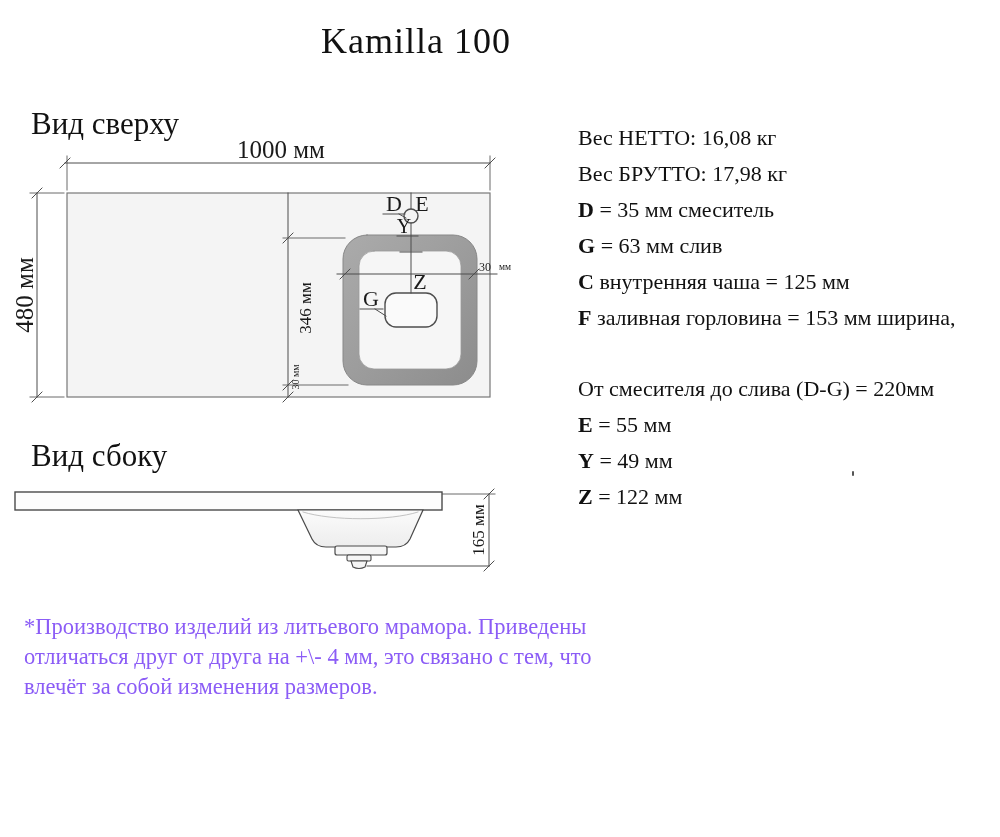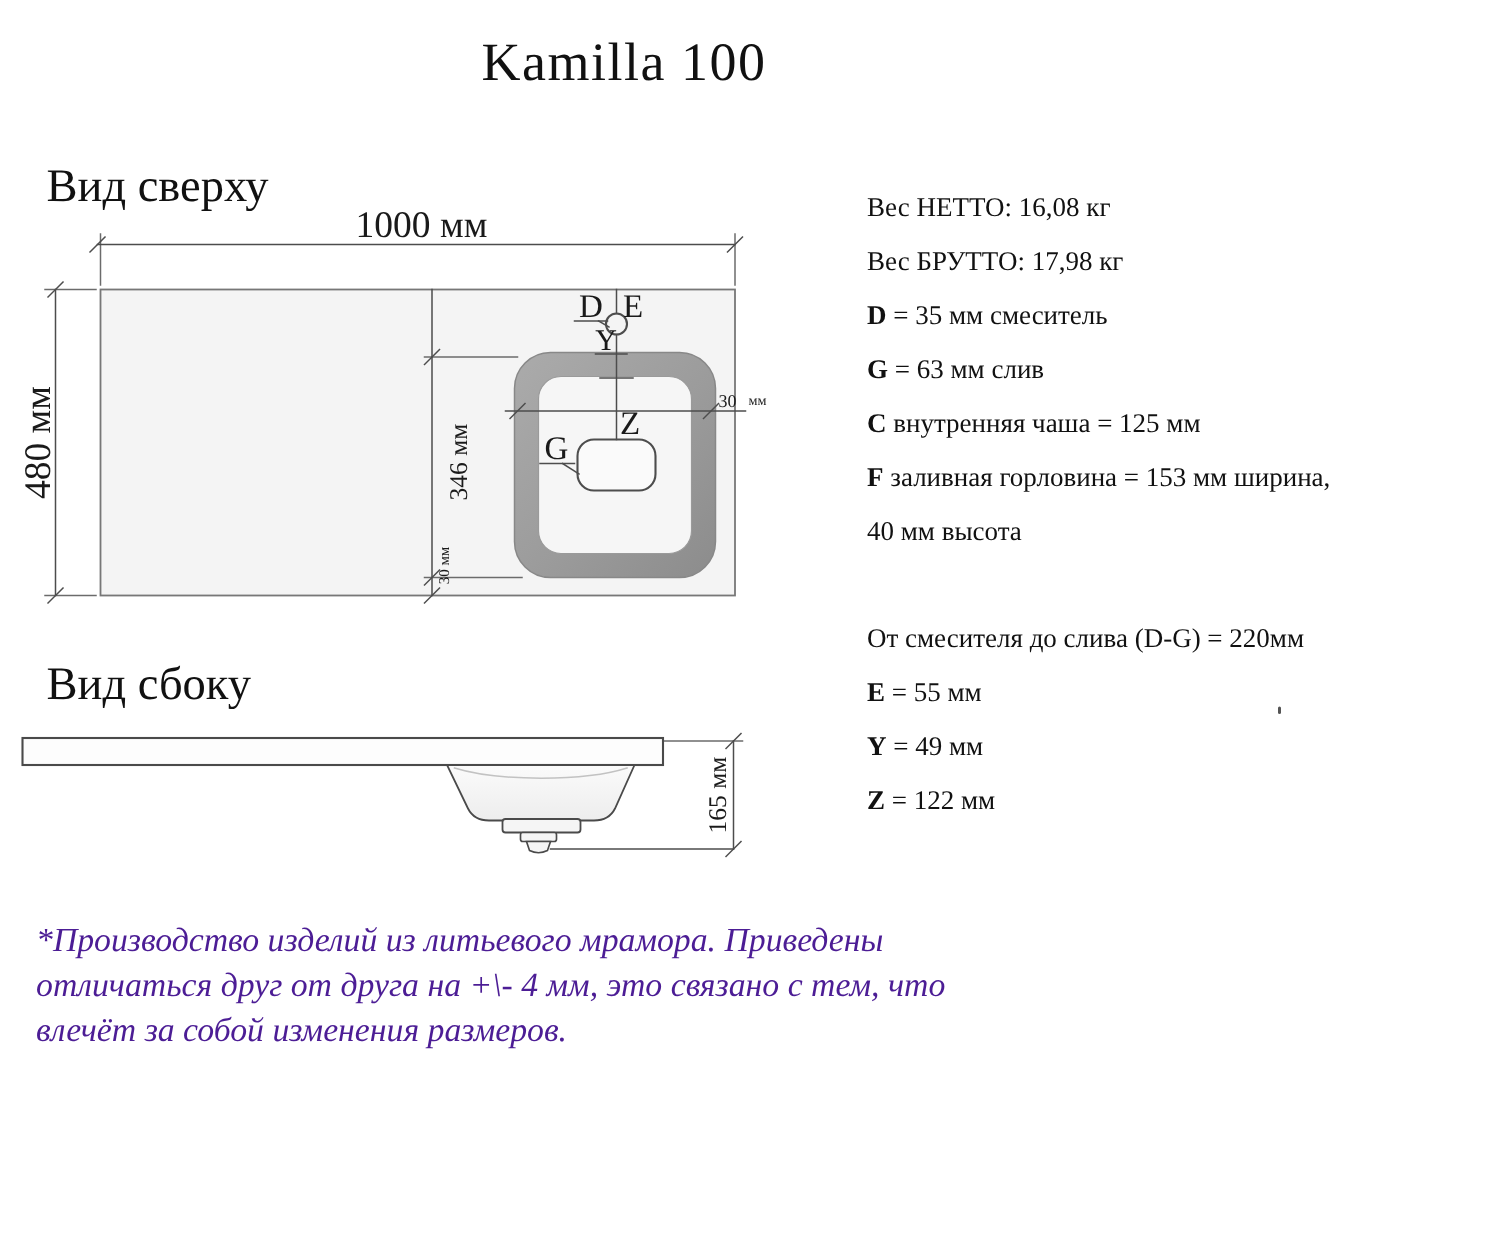--- a/index.html
+++ b/index.html
@@ -1,24 +1,24 @@
 <!DOCTYPE html>
 <html><head>
 <meta charset="utf-8">
 <style>
   html,body{margin:0;padding:0;background:#ffffff;}
   body{position:relative;width:1000px;height:837px;font-family:"Liberation Serif",serif;color:#1a1a1a;overflow:hidden;}
   .abs{position:absolute;}
   .page-title{top:20px;left:0;width:832px;text-align:center;font-size:36px;letter-spacing:1px;color:#111;}
   .section-label{left:12px;font-size:31px;color:#111;margin-left:19px;}
-  .specs{left:578px;top:120px;width:400px;font-size:18px;color:#111;}
+  .specs{left:578px;top:120px;width:400px;font-size:22px;color:#111;}
   .spec-line{height:36px;line-height:36px;white-space:nowrap;}
   .spec-line b{font-weight:bold;}
   .spec-gap{height:35px;}
-  .footnote{left:24px;top:612px;width:620px;font-size:22.5px;color:#4c1d95;font-style:italic;}
+  .footnote{left:24px;top:612px;width:620px;font-size:22.5px;color:#8b5cf6;}
   .footnote div{height:30px;line-height:30px;white-space:nowrap;}
   svg text{font-family:"Liberation Serif",serif;fill:#1a1a1a;}
   .speck{left:852px;top:471px;width:2px;height:5px;background:#555;border-radius:1px;}
 </style>
 </head>
 <body>
 
 <div class="abs page-title">Kamilla 100</div>
 
 <div class="abs section-label" style="top:106px;">Вид сверху</div>
@@ -128,21 +128,20 @@
   </g>
 </svg>
 
 <div class="abs specs">
   <div class="spec-line"><b></b><span>Вес НЕТТО: 16,08 кг</span></div>
   <div class="spec-line"><b></b><span>Вес БРУТТО: 17,98 кг</span></div>
   <div class="spec-line"><b>D</b><span> = 35 мм смеситель</span></div>
   <div class="spec-line"><b>G</b><span> = 63 мм слив</span></div>
   <div class="spec-line"><b>C</b><span> внутренняя чаша = 125 мм</span></div>
   <div class="spec-line"><b>F</b><span> заливная горловина = 153 мм ширина,</span></div>
-  <div class="spec-line"><b></b><span>40 мм высота</span></div>
   <div class="spec-gap"></div>
   <div class="spec-line"><b></b><span>От смесителя до слива (D-G) = 220мм</span></div>
   <div class="spec-line"><b>E</b><span> = 55 мм</span></div>
   <div class="spec-line"><b>Y</b><span> = 49 мм</span></div>
   <div class="spec-line"><b>Z</b><span> = 122 мм</span></div>
 </div>
 
 <div class="abs footnote">
   <div>*Производство изделий из литьевого мрамора. Приведены</div>
   <div>отличаться друг от друга на +\- 4 мм, это связано с тем, что</div>

